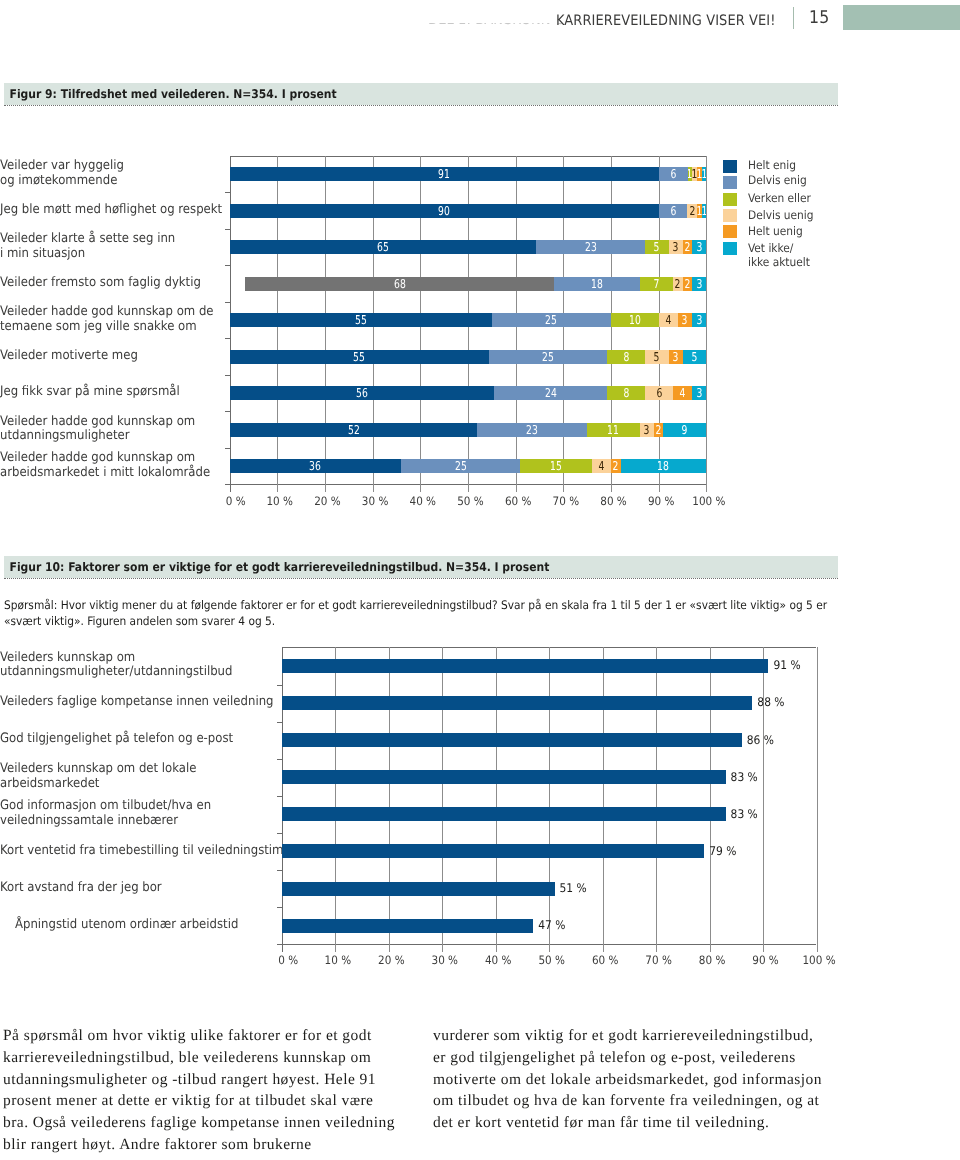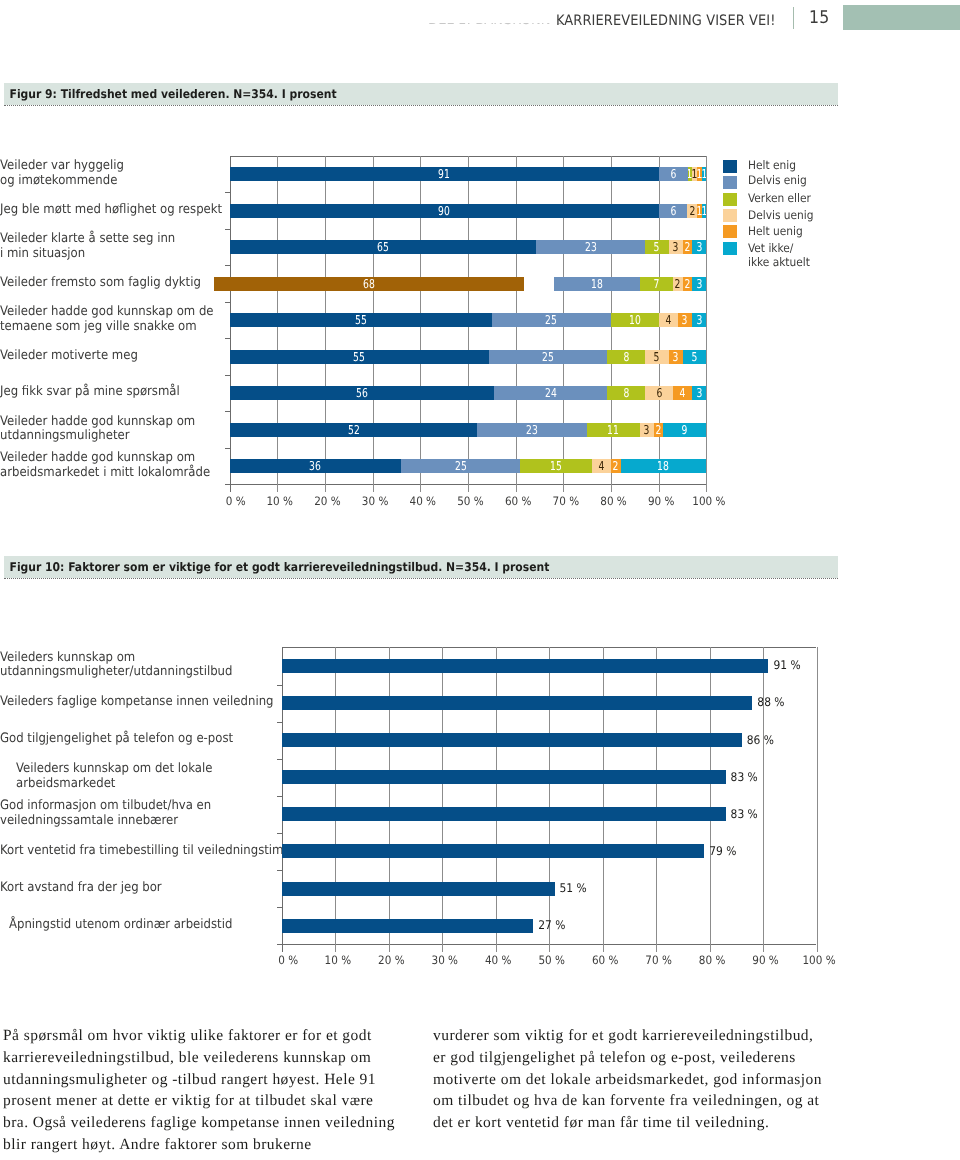--- a/index.html
+++ b/index.html
@@ -137,21 +137,21 @@
       <div class="seg" style="left:668.63px;top:240.06px;width:14.17px;height:14.00px;background:#fbd29a;color:#3a2507">
         <i>3</i>
       </div>
       <div class="seg" style="left:682.79px;top:240.06px;width:9.44px;height:14.00px;background:#f59a22;color:#ffffff">
         <i>2</i>
       </div>
       <div class="seg" style="left:692.23px;top:240.06px;width:14.17px;height:14.00px;background:#06a9ce;color:#ffffff">
         <i>3</i>
       </div>
       <div class="catlab" style="left:0px;top:275.87px;width:210.00px">Veileder fremsto som faglig dyktig</div>
-      <div class="seg" style="left:214px;top:276.57px;width:310px;height:14.00px;background:#a16207;color:#ffffff">
+      <div class="seg" style="left:245px;top:276.57px;width:310px;height:14.00px;background:#737373;color:#ffffff">
         <i>68</i>
       </div>
       <div class="seg" style="left:553.79px;top:276.57px;width:85.84px;height:14.00px;background:#6b90bd;color:#ffffff">
         <i>18</i>
       </div>
       <div class="seg" style="left:639.63px;top:276.57px;width:33.38px;height:14.00px;background:#b0c21d;color:#ffffff">
         <i>7</i>
       </div>
       <div class="seg" style="left:673.02px;top:276.57px;width:9.54px;height:14.00px;background:#fbd29a;color:#3a2507">
         <i>2</i>
@@ -280,20 +280,21 @@
       <div class="legtx" style="left:748.00px;top:224.08px">Helt uenig</div>
       <div class="legsw" style="left:722.80px;top:241.95px;background:#06a9ce"></div>
       <div class="legtx" style="left:748.00px;top:240.55px">Vet ikke/
 ikke aktuelt</div>
     </div>
 
   <div class="figband" style="top:556px">
     <span>Figur 10: Faktorer som er viktige for et godt karriereveiledningstilbud. N=354. I prosent</span>
   </div>
   <div class="figdots" style="top:578px"></div>
+  <div class="qtext" style="top:598px;width:840px">Spørsmål: Hvor viktig mener du at følgende faktorer er for et godt karriereveiledningstilbud? Svar på en skala fra 1 til 5 der 1 er «svært lite viktig» og 5 er «svært viktig». Figuren andelen som svarer 4 og 5.</div>
   <div id="chart10">
       <div class="axisline" style="left:281.90px;top:647.40px;width:534.60px;height:1px"></div>
       <div class="axisline" style="left:276.90px;top:944.25px;width:539.60px;height:1px"></div>
       <div class="axisline" style="left:281.90px;top:647.40px;width:1px;height:304.85px"></div>
       <div class="gline" style="left:335.36px;top:647.40px;height:304.35px"></div>
       <div class="gline" style="left:388.82px;top:647.40px;height:304.35px"></div>
       <div class="gline" style="left:442.28px;top:647.40px;height:304.35px"></div>
       <div class="gline" style="left:495.74px;top:647.40px;height:304.35px"></div>
       <div class="gline" style="left:549.20px;top:647.40px;height:304.35px"></div>
       <div class="gline" style="left:602.66px;top:647.40px;height:304.35px"></div>
@@ -310,35 +311,35 @@
       <div class="ytick" style="left:276.90px;top:907.14px;width:5px"></div>
       <div class="catlab" style="left:0px;top:651.05px;width:262.50px">Veileders kunnskap om<br>utdanningsmuligheter/utdanningstilbud</div>
       <div class="bar2" style="left:281.90px;top:658.95px;width:486.49px;height:14.00px;background:#054e88"></div>
       <div class="vlab" style="left:773.39px;top:658.35px">91 %</div>
       <div class="catlab" style="left:0px;top:695.36px;width:262.50px">Veileders faglige kompetanse innen veiledning</div>
       <div class="bar2" style="left:281.90px;top:696.06px;width:470.45px;height:14.00px;background:#054e88"></div>
       <div class="vlab" style="left:757.35px;top:695.46px">88 %</div>
       <div class="catlab" style="left:0px;top:732.47px;width:262.50px">God tilgjengelighet på telefon og e-post</div>
       <div class="bar2" style="left:281.90px;top:733.17px;width:459.76px;height:14.00px;background:#054e88"></div>
       <div class="vlab" style="left:746.66px;top:732.57px">86 %</div>
-      <div class="catlab" style="left:16px;top:762.37px;width:262.50px">Veileders kunnskap om det lokale<br>arbeidsmarkedet</div>
+      <div class="catlab" style="left:0px;top:762.37px;width:262.50px">Veileders kunnskap om det lokale<br>arbeidsmarkedet</div>
       <div class="bar2" style="left:281.90px;top:770.27px;width:443.72px;height:14.00px;background:#054e88"></div>
       <div class="vlab" style="left:730.62px;top:769.67px">83 %</div>
       <div class="catlab" style="left:0px;top:799.48px;width:262.50px">God informasjon om tilbudet/hva en<br>veiledningssamtale innebærer</div>
       <div class="bar2" style="left:281.90px;top:807.38px;width:443.72px;height:14.00px;background:#054e88"></div>
       <div class="vlab" style="left:730.62px;top:806.78px">83 %</div>
       <div class="catlab" style="left:0px;top:843.78px;width:262.50px">Kort ventetid fra timebestilling til veiledningstime</div>
       <div class="bar2" style="left:281.90px;top:844.48px;width:422.33px;height:14.00px;background:#054e88"></div>
       <div class="vlab" style="left:709.23px;top:843.88px">79 %</div>
       <div class="catlab" style="left:0px;top:880.89px;width:262.50px">Kort avstand fra der jeg bor</div>
       <div class="bar2" style="left:281.90px;top:881.59px;width:272.65px;height:14.00px;background:#054e88"></div>
       <div class="vlab" style="left:559.55px;top:880.99px">51 %</div>
-      <div class="catlab" style="left:9px;top:918.00px;width:262.50px">Åpningstid utenom ordinær arbeidstid</div>
+      <div class="catlab" style="left:15px;top:918.00px;width:262.50px">Åpningstid utenom ordinær arbeidstid</div>
       <div class="bar2" style="left:281.90px;top:918.70px;width:251.26px;height:14.00px;background:#054e88"></div>
-      <div class="vlab" style="left:538.16px;top:918.10px">27 %</div>
+      <div class="vlab" style="left:538.16px;top:918.10px">47 %</div>
       <div class="xlab" style="left:258.20px;top:953.45px;width:60px">0 %</div>
       <div class="xlab" style="left:307.86px;top:953.45px;width:60px">10 %</div>
       <div class="xlab" style="left:361.32px;top:953.45px;width:60px">20 %</div>
       <div class="xlab" style="left:414.78px;top:953.45px;width:60px">30 %</div>
       <div class="xlab" style="left:468.24px;top:953.45px;width:60px">40 %</div>
       <div class="xlab" style="left:521.70px;top:953.45px;width:60px">50 %</div>
       <div class="xlab" style="left:575.16px;top:953.45px;width:60px">60 %</div>
       <div class="xlab" style="left:628.62px;top:953.45px;width:60px">70 %</div>
       <div class="xlab" style="left:682.08px;top:953.45px;width:60px">80 %</div>
       <div class="xlab" style="left:735.54px;top:953.45px;width:60px">90 %</div>

